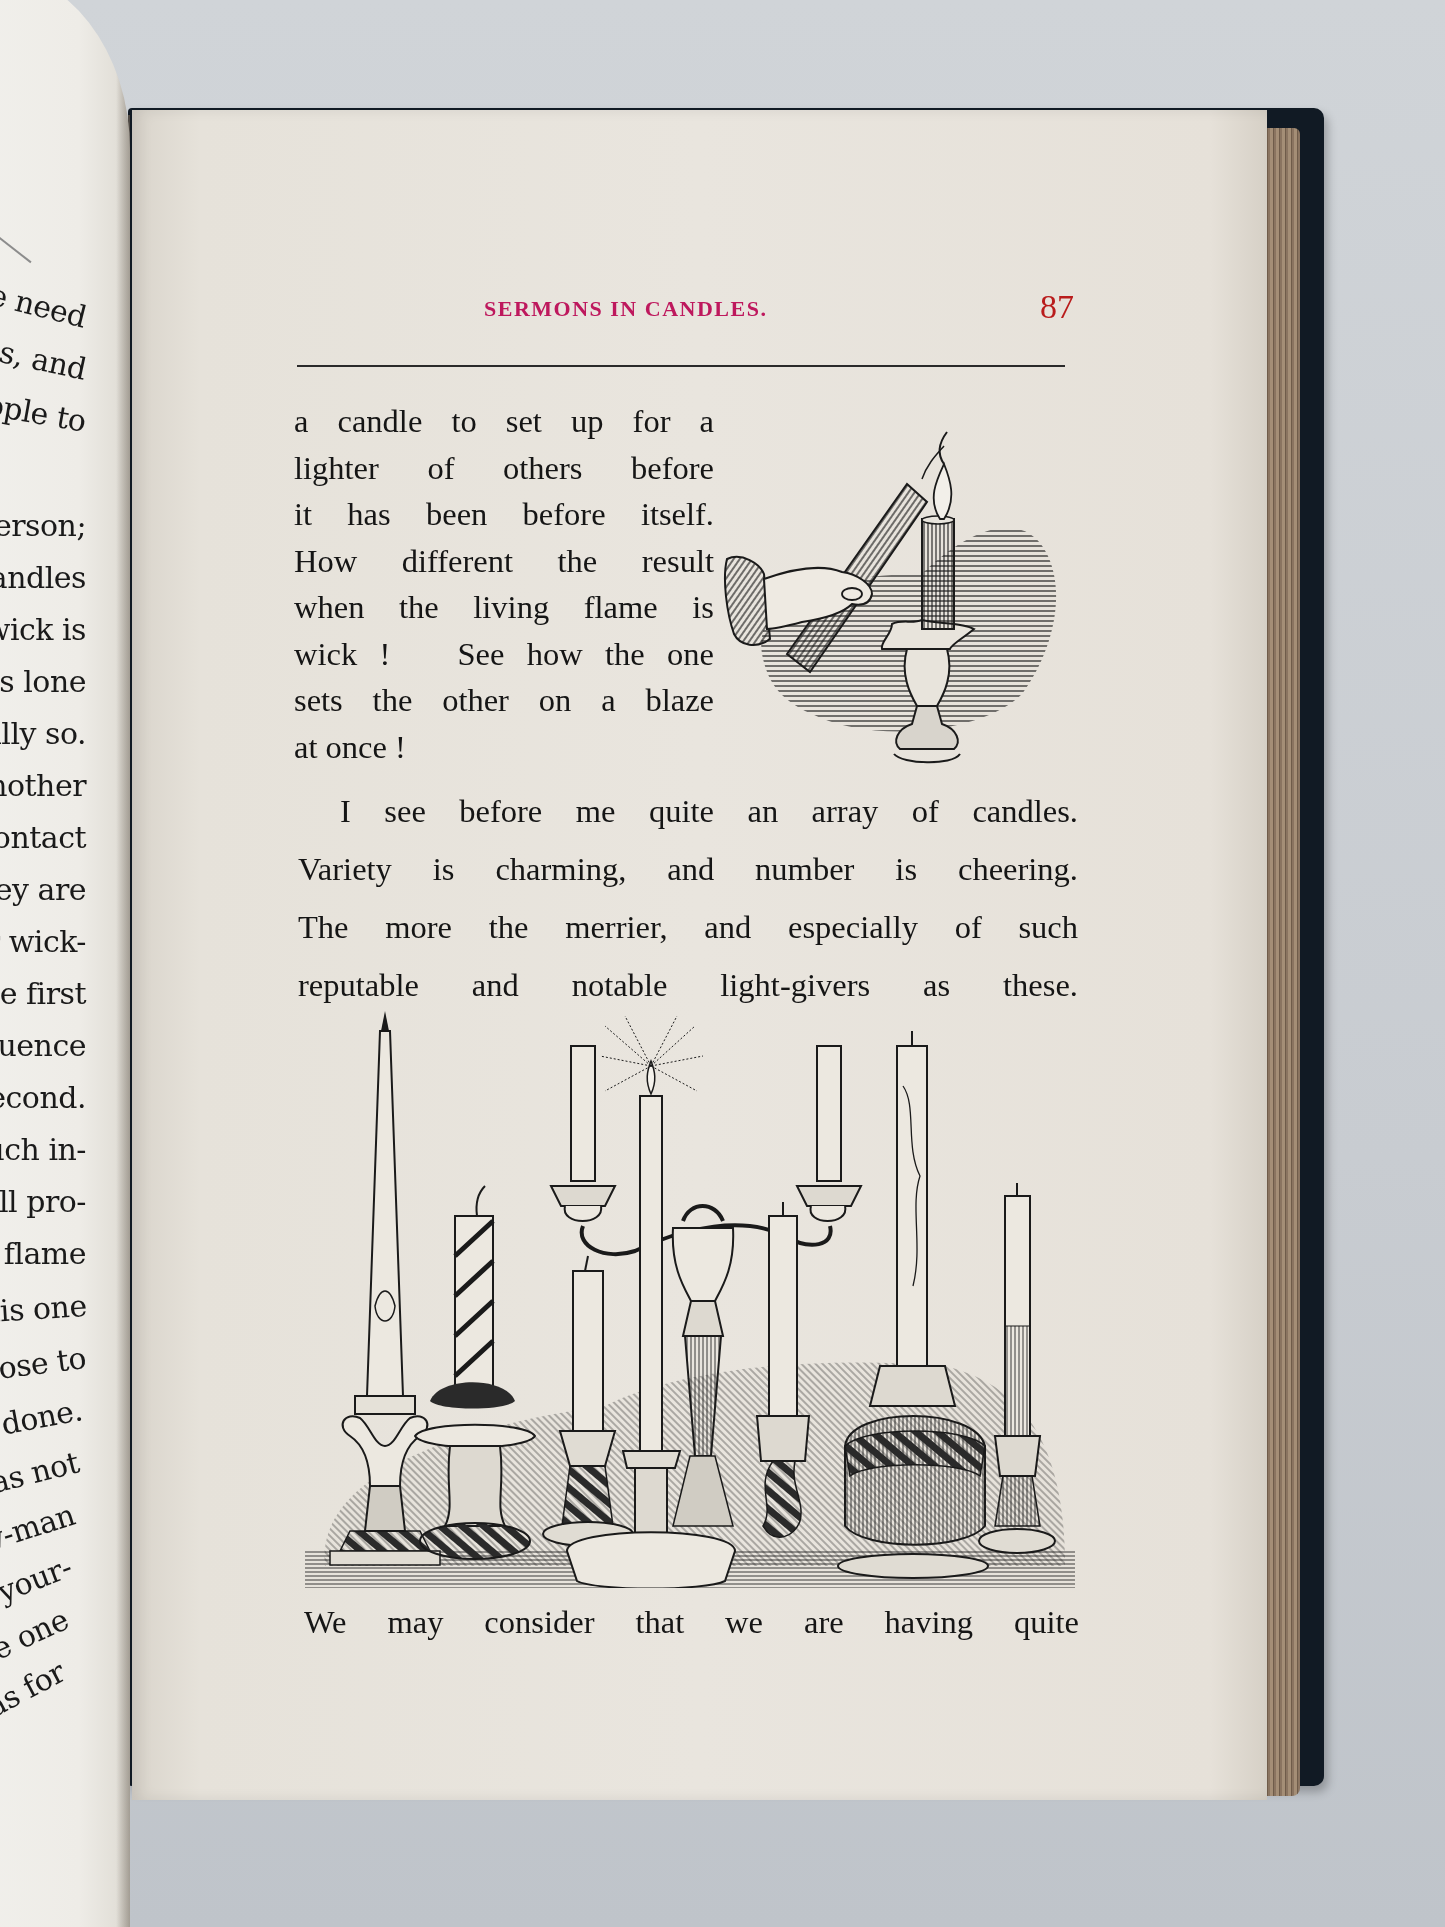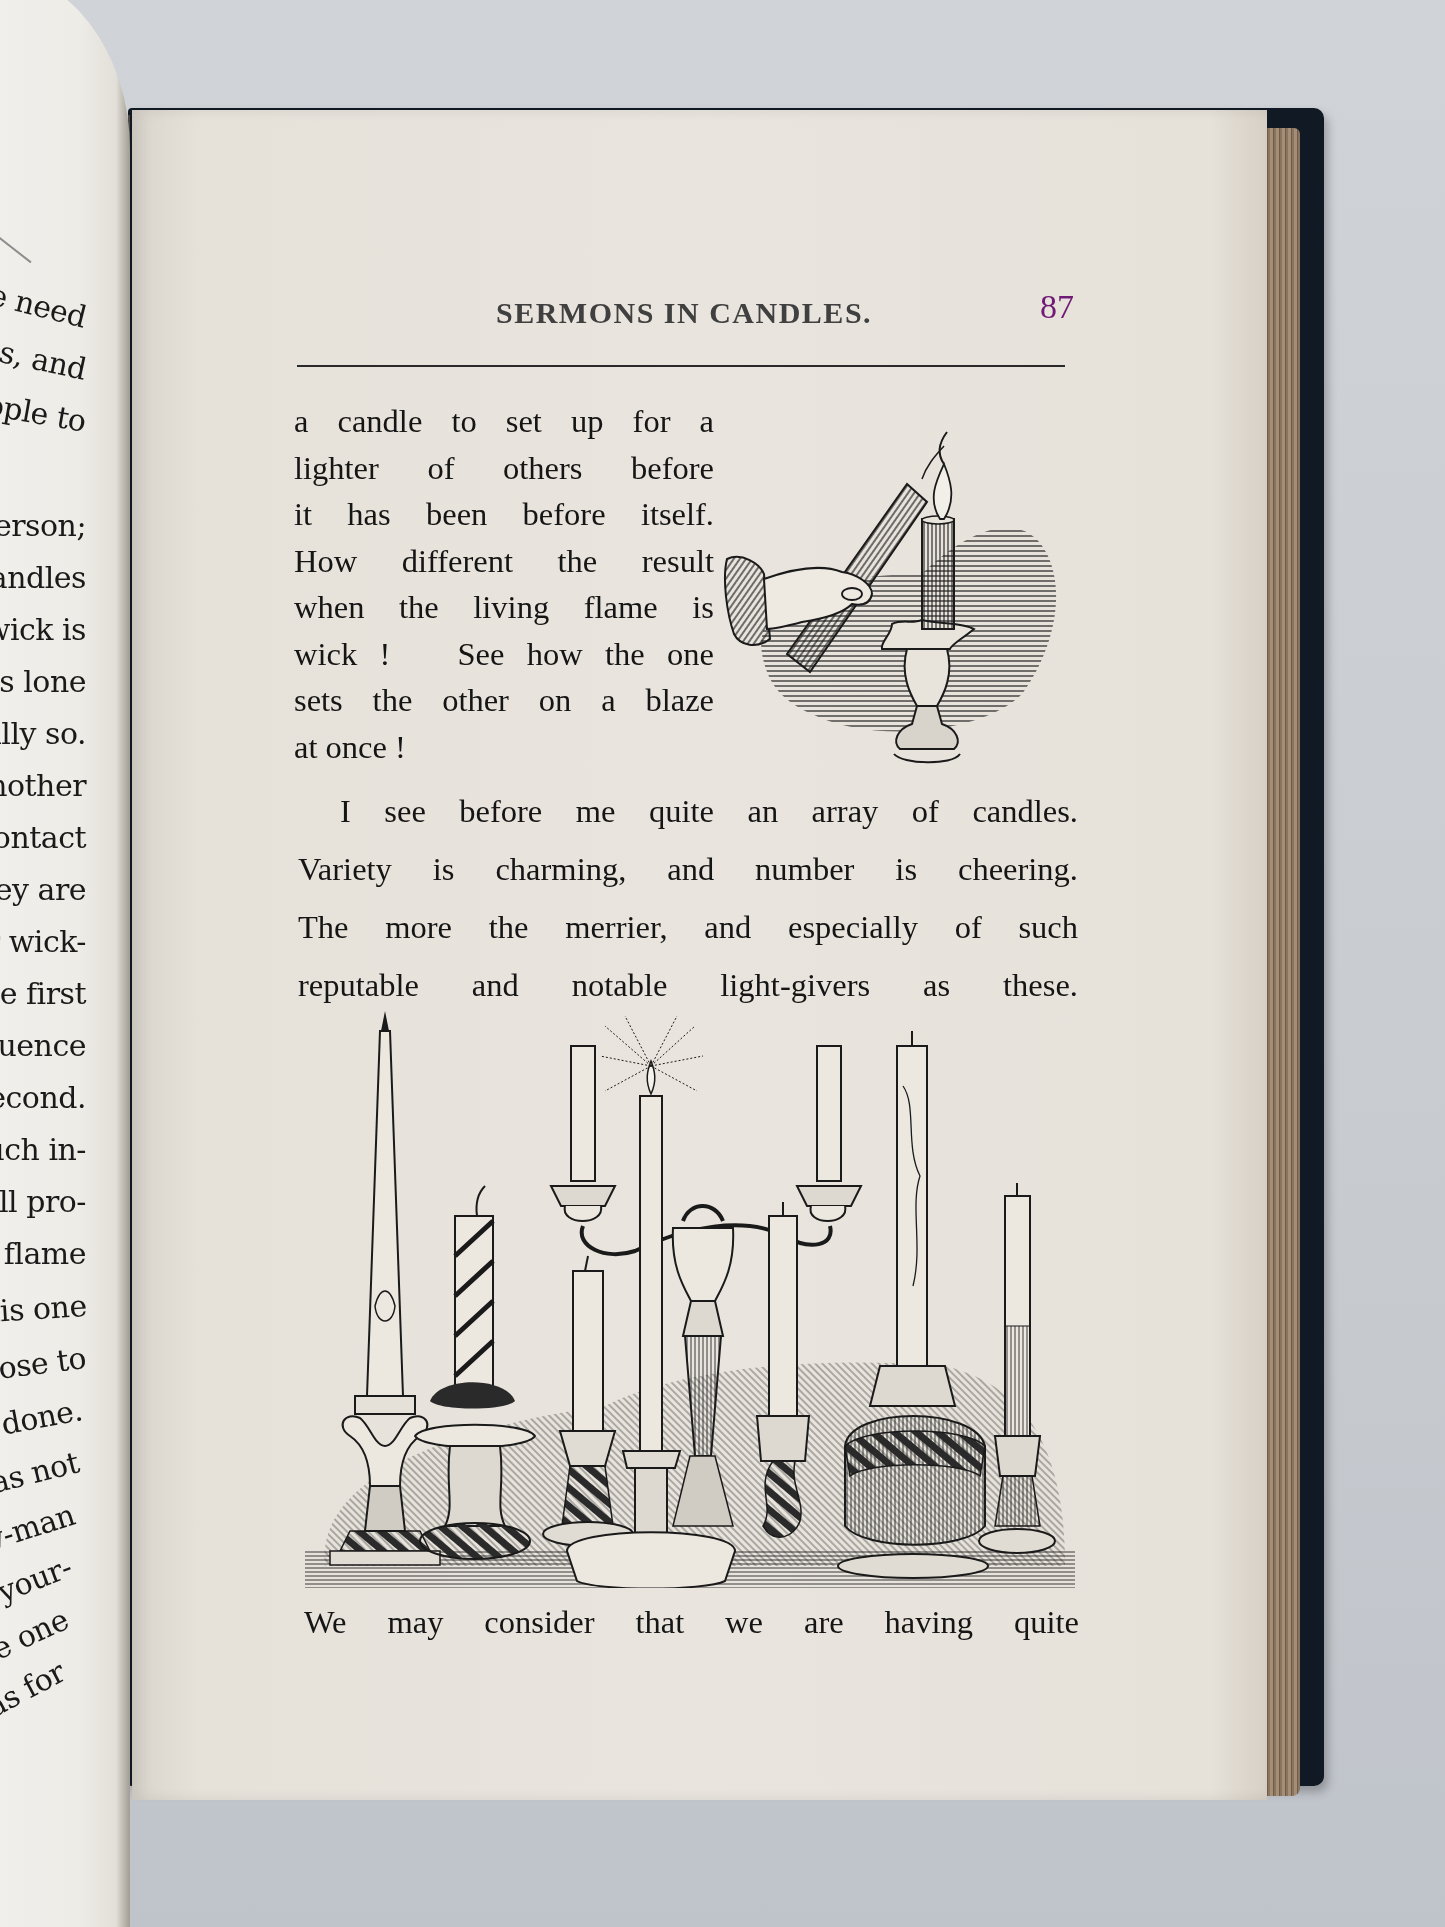--- a/index.html
+++ b/index.html
@@ -53,25 +53,25 @@
     }
 
     .gutter-line {
       position:absolute; left:128px; top:115px; width:2px; height:1680px;
       background: linear-gradient(180deg,#6a5e52,#8c7f72 50%,#5d5247);
       opacity:0.7;
     }
 
     
     .running-head {
-      position:absolute; left:496px; top:296px; font-size:30px; letter-spacing:1.5px; color:#404040;
+      position:absolute; left:484px; top:296px; font-size:22px; letter-spacing:1.5px; color:#be185d;
       font-family: "Liberation Serif", serif; font-weight:bold;
     }
     .page-number {
-      position:absolute; left:1040px; top:288px; font-size:34px; color:#701a75;
+      position:absolute; left:1040px; top:288px; font-size:34px; color:#b91c1c;
       font-family: "Liberation Serif", serif;
     }
     .head-rule {
       position:absolute; left:297px; top:365px; width:768px; height:2px; background:#2a2a2a;
     }
 
     .body-text { color:#151515; font-family: "Liberation Serif", serif; }
     .narrow-block {
       position:absolute; left:294px; top:398px; width:420px;
       font-size:32.5px; line-height:46.5px;

